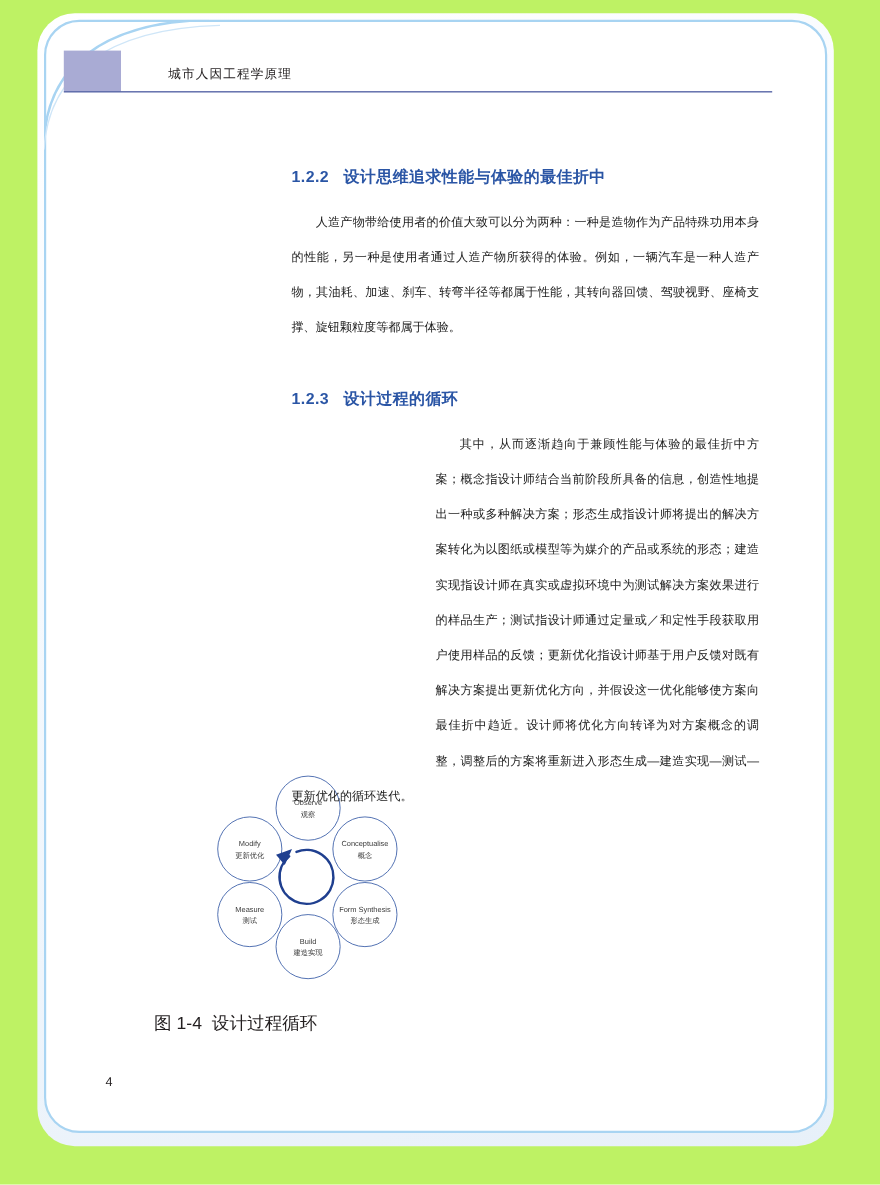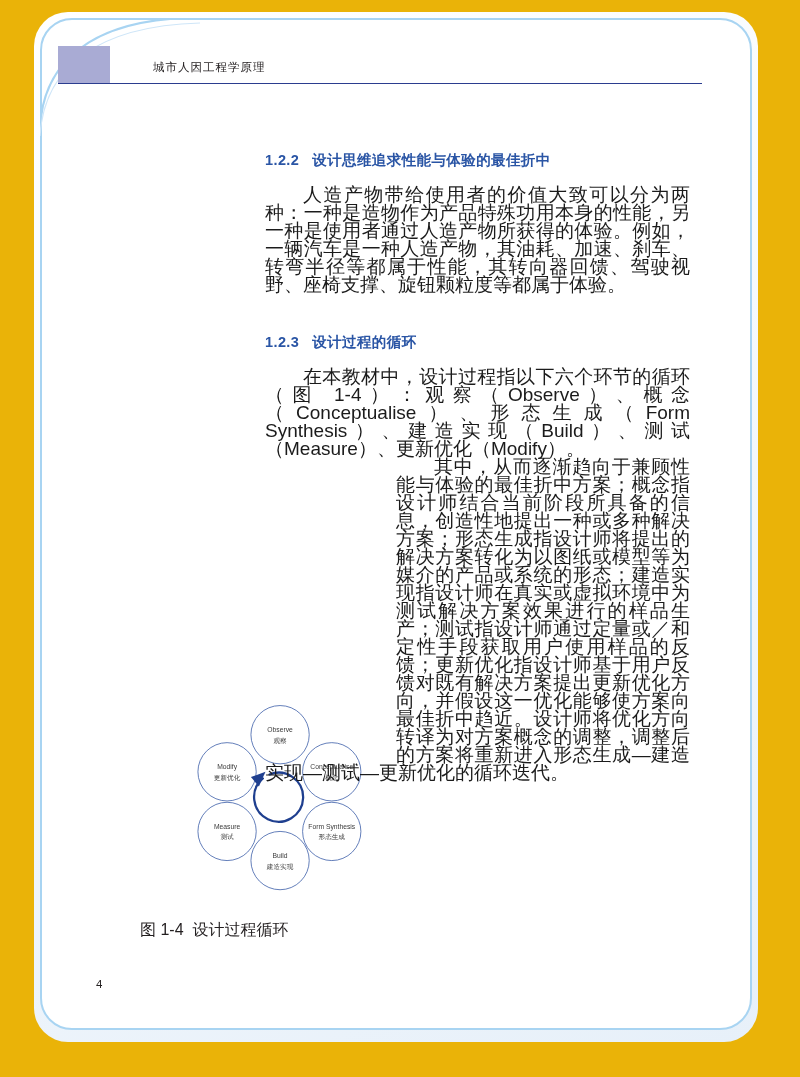--- a/index.html
+++ b/index.html
@@ -13,21 +13,21 @@
     position: relative;
     overflow: hidden;
     font-family: "Liberation Sans", "DejaVu Sans", sans-serif;
   }
 
   
   .page-canvas {
     position: absolute;
     left: 0; top: 0;
     width: 800px; height: 1077px;
-    background: #eab308;
+    background: #bef264;
   }
   .page-shadow {
     position: absolute;
     left: 34px; top: 12px;
     width: 724px; height: 1030px;
     border-radius: 34px;
     background: linear-gradient(160deg, #ffffff 0%, #f2f7fc 55%, #e7f0f9 100%);
   }
   .page-border {
     position: absolute;
@@ -83,22 +83,22 @@
   h2.sec-head {
     margin: 13px 0 16px 0;
     font-size: 14.5px;
     font-weight: bold;
     color: #2a55a5;
     letter-spacing: 0.4px;
   }
   h2.sec-head .num { margin-right: 13px; }
   .para {
     margin: 0 0 0 0;
-    font-size: 19px;
-    line-height: 18px;
+    font-size: 11px;
+    line-height: 32px;
     color: #1b1b1b;
     text-align: justify;
     text-indent: 2em;
     text-justify: inter-character;
   }
   .sec-gap { height: 26px; }
 
   
   .flow-wrap { position: relative; }
   .figure-float {
@@ -214,21 +214,20 @@
     </h2>
 
     <p class="para">人造产物带给使用者的价值大致可以分为两种：一种是造物作为产品特殊功用本身的性能，另一种是使用者通过人造产物所获得的体验。例如，一辆汽车是一种人造产物，其油耗、加速、刹车、转弯半径等都属于性能，其转向器回馈、驾驶视野、座椅支撑、旋钮颗粒度等都属于体验。</p>
 
     <div class="sec-gap"></div>
 
     <h2 class="sec-head">
       <span class="num">1.2.3</span><span>设计过程的循环</span>
     </h2>
 
-    <p class="para">在本教材中，设计过程指以下六个环节的循环（图 1-4）：观察（Observe）、概念（Conceptualise）、形态生成（Form Synthesis）、建造实现（Build）、测试（Measure）、更新优化（Modify）。</p>
 
     <div class="flow-wrap">
       <div class="figure-float"></div>
       <p class="para">其中，从而逐渐趋向于兼顾性能与体验的最佳折中方案；概念指设计师结合当前阶段所具备的信息，创造性地提出一种或多种解决方案；形态生成指设计师将提出的解决方案转化为以图纸或模型等为媒介的产品或系统的形态；建造实现指设计师在真实或虚拟环境中为测试解决方案效果进行的样品生产；测试指设计师通过定量或／和定性手段获取用户使用样品的反馈；更新优化指设计师基于用户反馈对既有解决方案提出更新优化方向，并假设这一优化能够使方案向最佳折中趋近。设计师将优化方向转译为对方案概念的调整，调整后的方案将重新进入形态生成—建造实现—测试—更新优化的循环迭代。</p>
     </div>
 
   </div>
 
   <div class="page-number">4</div>
 

